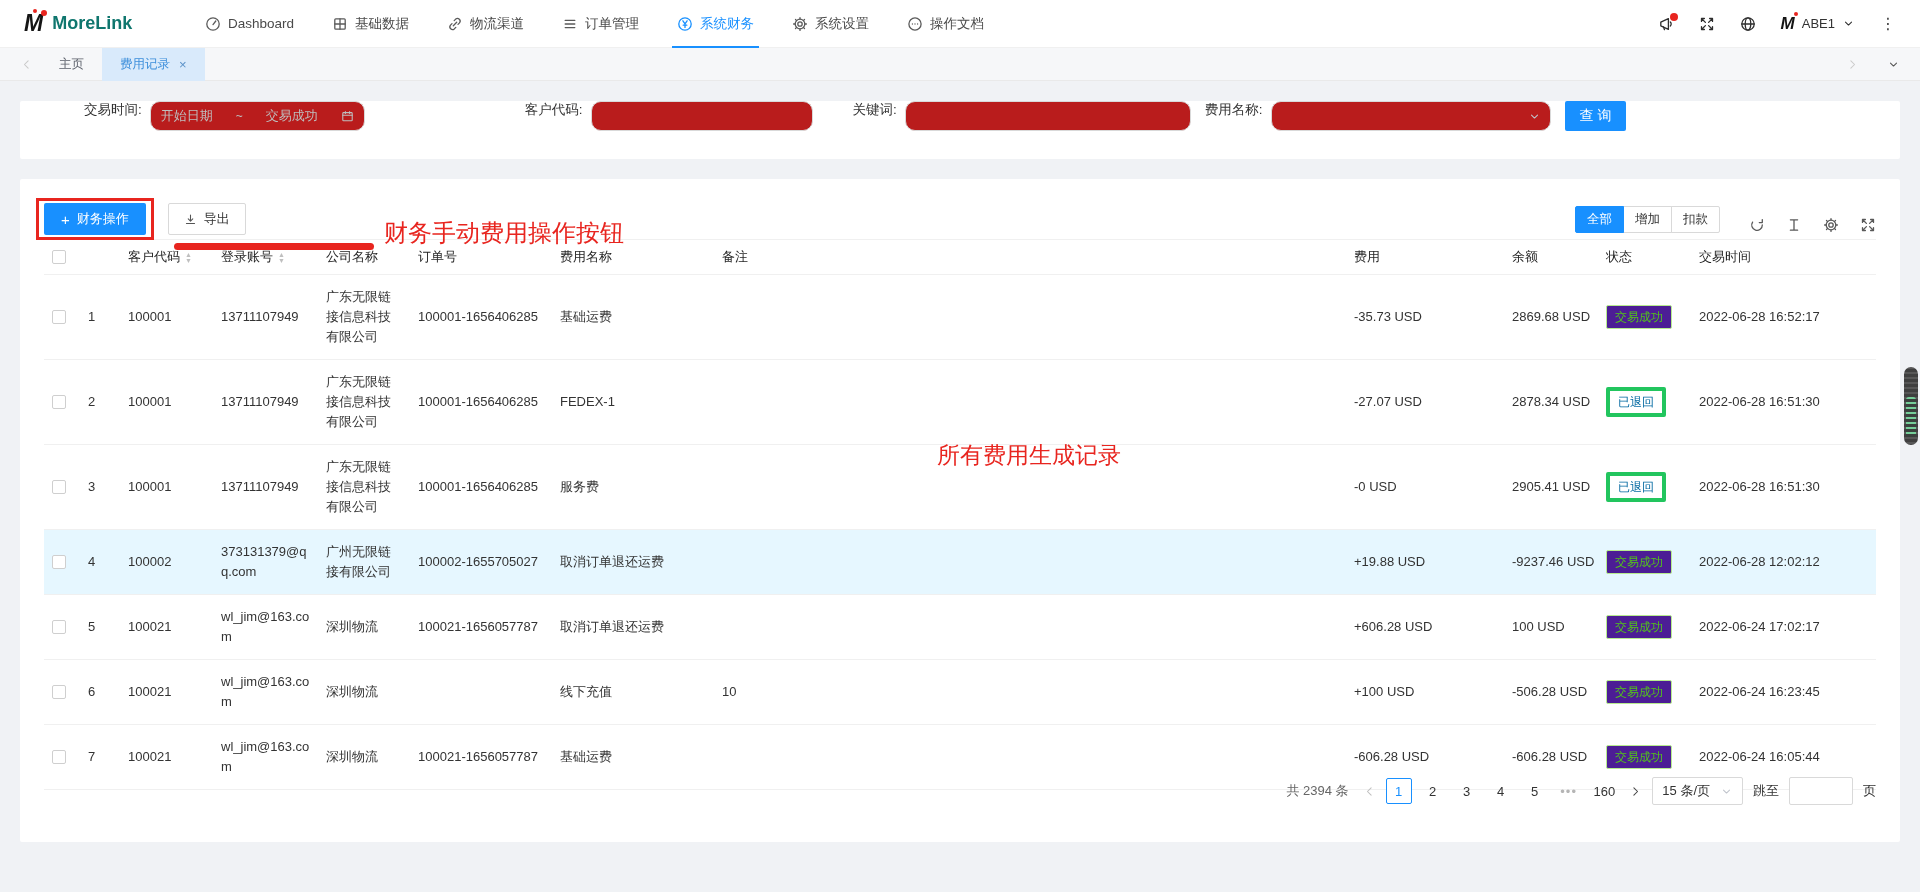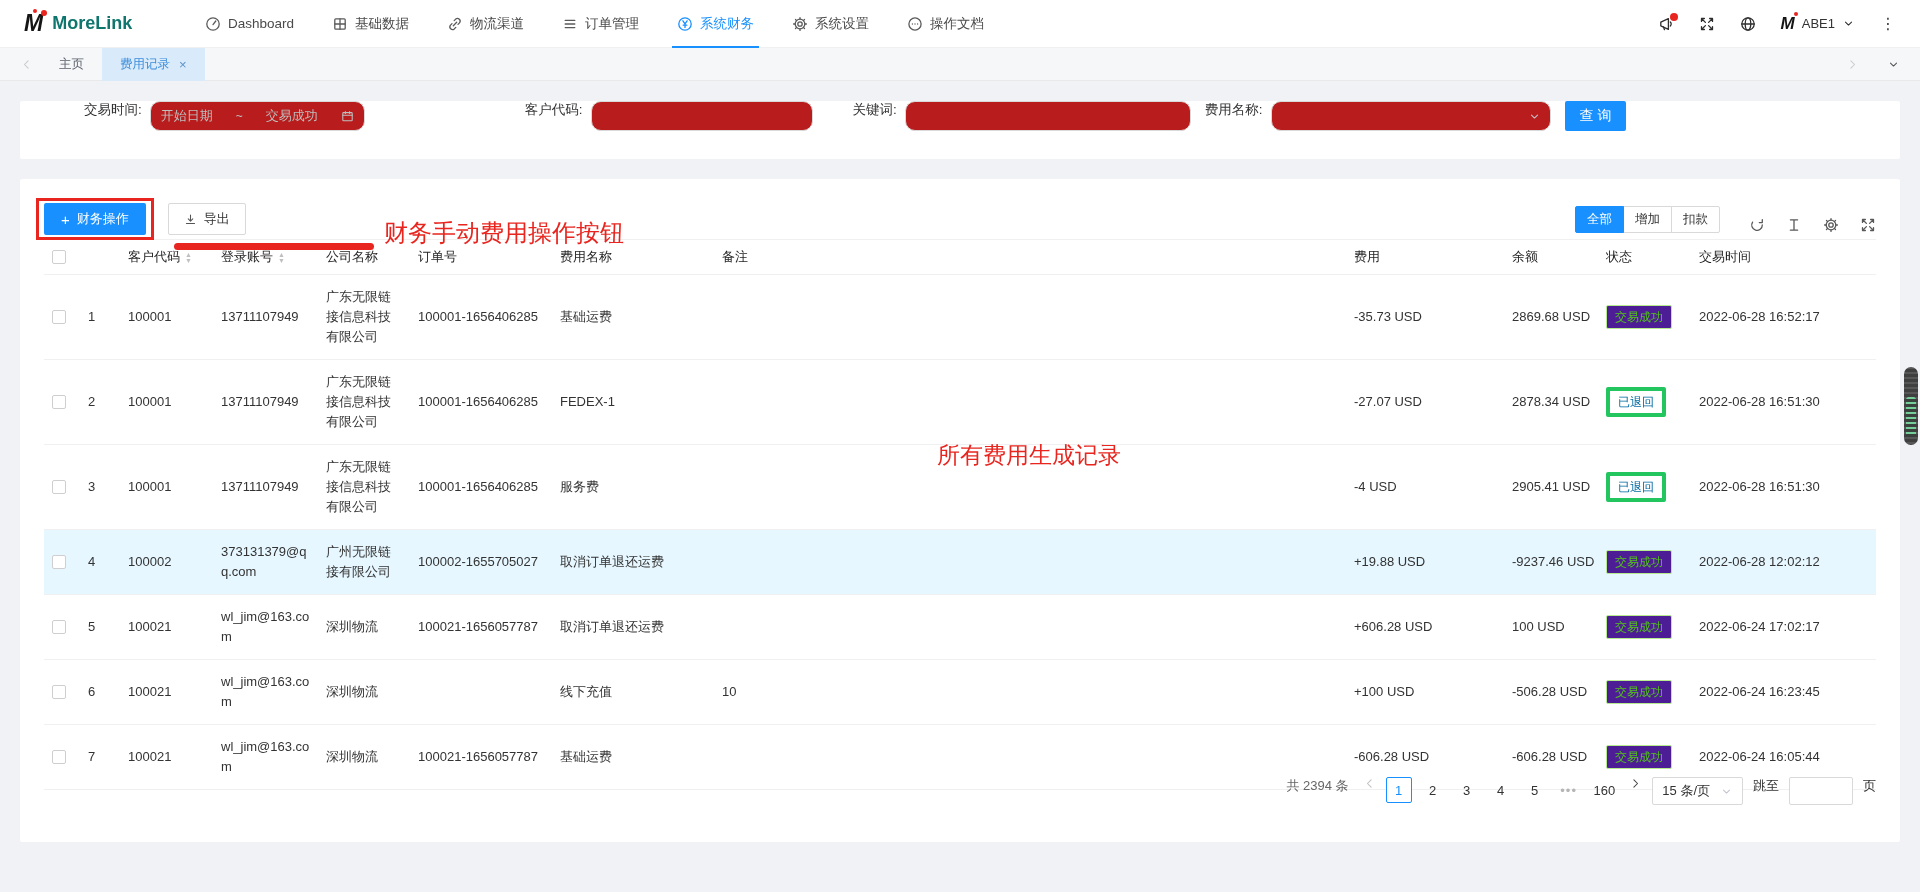--- a/index.html
+++ b/index.html
@@ -83,21 +83,21 @@
   tbody td{color:#333}
   tr.highlighted td{background:#e6f7ff}
   .chk{width:14px;height:14px;border:1px solid #cfcfcf;border-radius:2px;background:#fff;cursor:pointer}
   .sort{display:inline-flex;flex-direction:column;margin-left:5px;vertical-align:middle;color:#bfbfbf;font-size:7px;line-height:6px}
   .badge{display:inline-block;padding:1px 8px;font-size:12px;border-radius:2px;white-space:nowrap}
   .badge.success{color:#52c41a;border:1px solid #b7eb8f;background:#4c1d95}
   .badge.returned{color:#0369a1;border:4px solid #22c55e;background:#fff}
   td.num,th.num{white-space:nowrap}
 
   
-  .pagination{position:absolute;left:24px;right:24px;top:598px;display:flex;align-items:flex-start;justify-content:flex-end;gap:10px;font-size:13px;color:#333}
+  .pagination{position:absolute;left:24px;right:24px;top:598px;display:flex;align-items:center;justify-content:flex-end;gap:10px;font-size:13px;color:#333}
   .pg-total{color:#666;margin-right:4px}
   .pg-arrow{color:#bfbfbf;display:flex;cursor:pointer}
   .pg-arrow.on{color:#444}
   .page{min-width:26px;height:26px;display:flex;align-items:center;justify-content:center;border-radius:2px;cursor:pointer;padding:0 4px}
   .page.active{border:1px solid #1890ff;color:#1890ff;background:#fff}
   .page.ellipsis{color:#b5b5b5;letter-spacing:1px}
   .pg-size{height:28px;border:1px solid #d9d9d9;border-radius:2px;display:flex;align-items:center;gap:10px;padding:0 9px;cursor:pointer;color:#333;background:#fff}
   .pg-size .ic-sm{color:#c0c4cc}
   .pg-jump-input{width:64px;height:28px;border:1px solid #d9d9d9;border-radius:2px;outline:none;padding:0 8px;font-size:13px}
 
@@ -398,21 +398,21 @@
           <td>
             <div class="chk"></div>
           </td>
           <td>3</td>
           <td>100001</td>
           <td>13711107949</td>
           <td>广东无限链接信息科技有限公司</td>
           <td class="num">100001-1656406285</td>
           <td>服务费</td>
           <td></td>
-          <td class="num">-4 USD</td>
+          <td class="num">-0 USD</td>
           <td class="num">2905.41 USD</td>
           <td><span class="badge returned">已退回</span></td>
           <td class="num">2022-06-28 16:51:30</td>
         </tr>
         <tr class="highlighted">
           <td>
             <div class="chk"></div>
           </td>
           <td>4</td>
           <td>100002</td>

